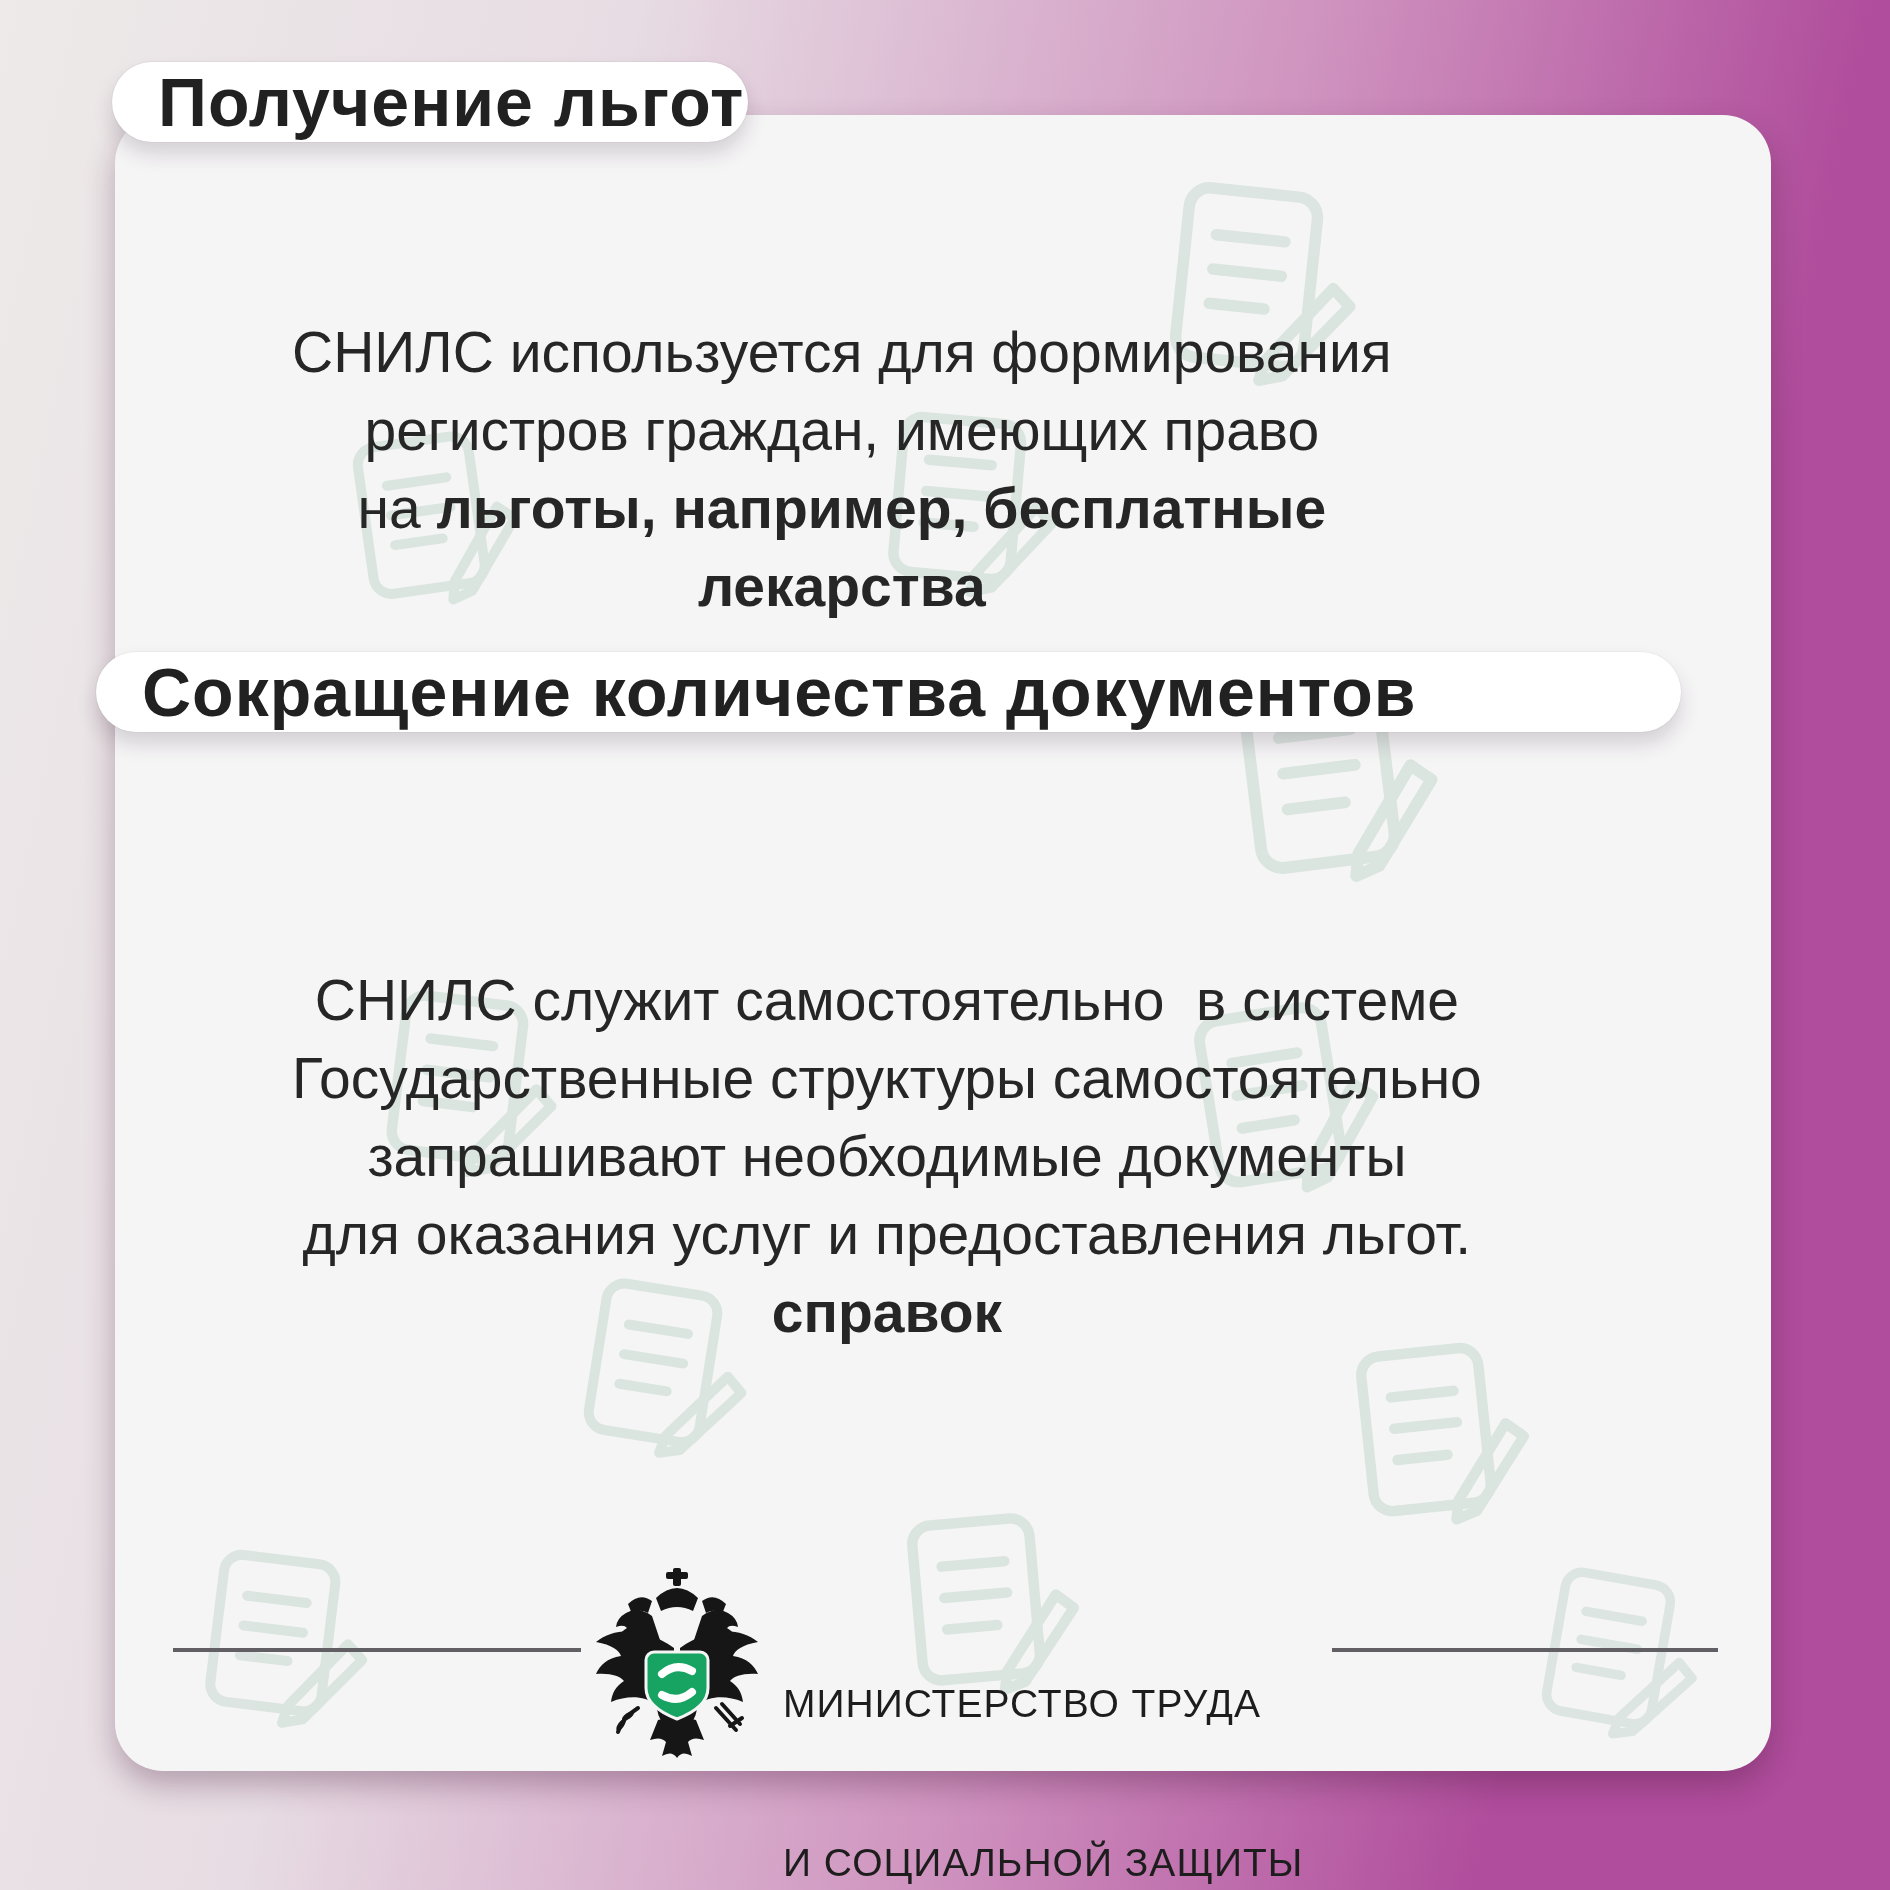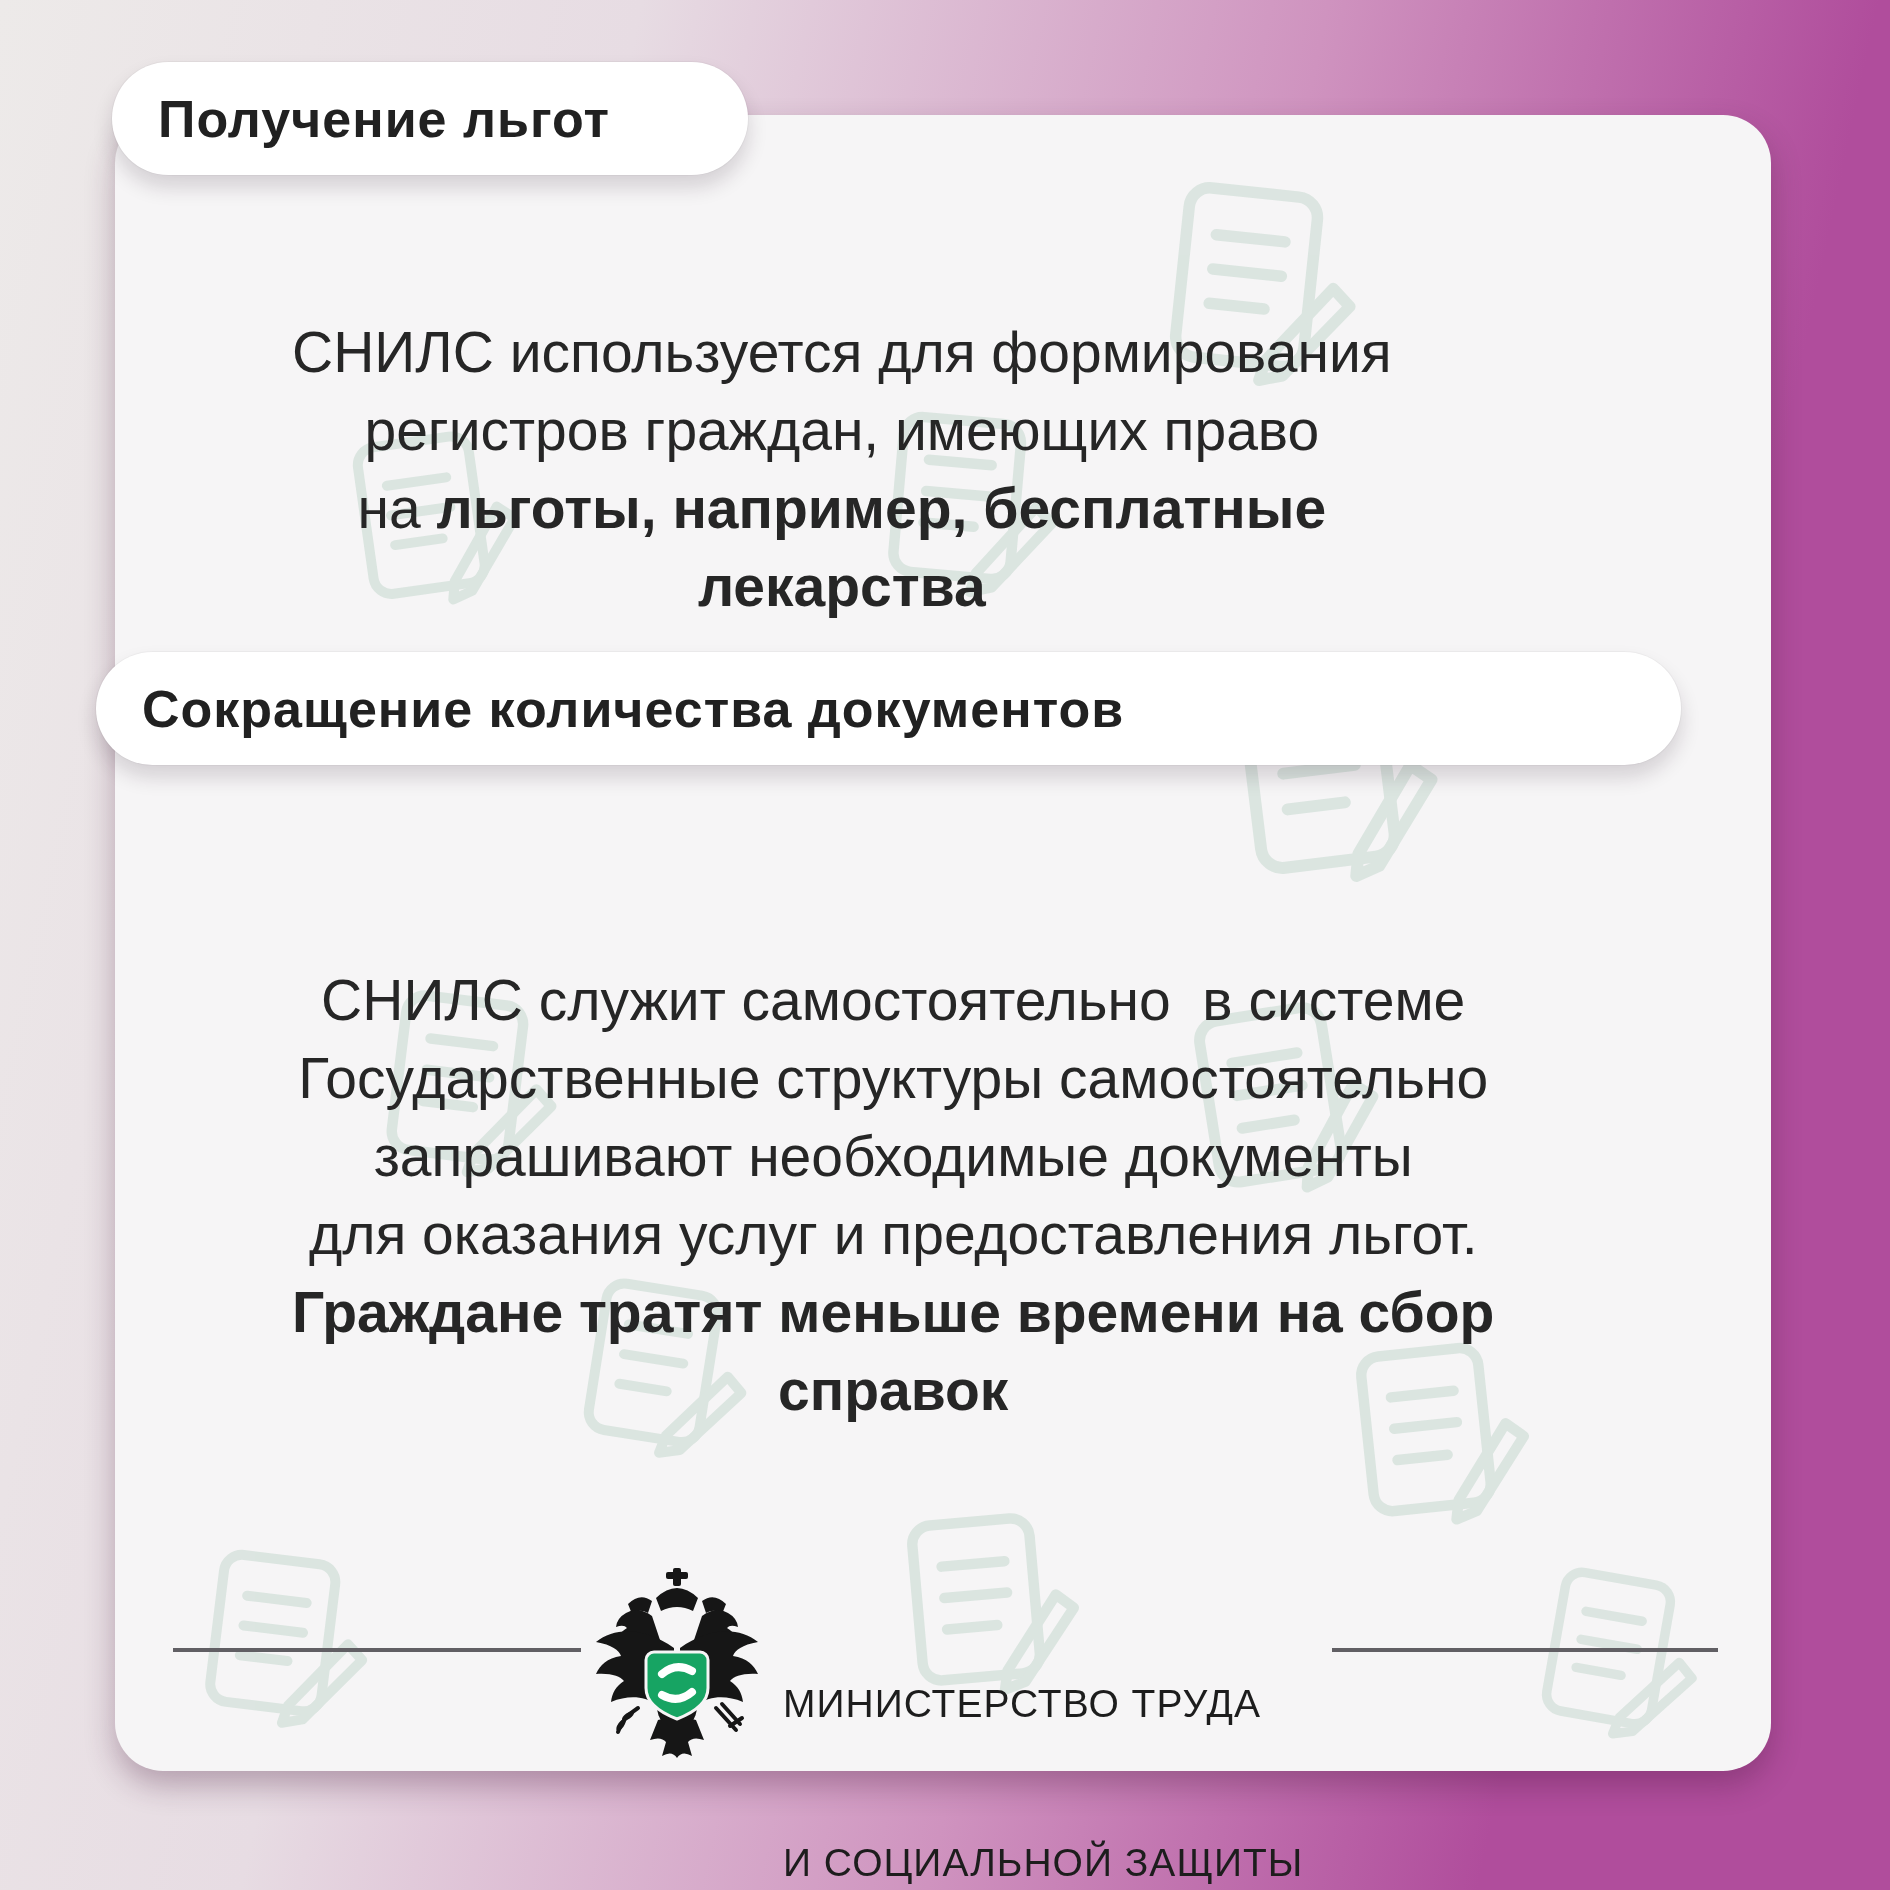--- a/index.html
+++ b/index.html
@@ -24,26 +24,26 @@
   }
   .card{
     position:absolute;left:115px;top:115px;width:1656px;height:1656px;
     background:var(--card-bg);
     border-radius:48px;
     box-shadow:0 14px 30px rgba(70,25,60,.32);
     overflow:hidden;
     z-index:1;
   }
   .pill{
-    position:absolute;height:113px;border-radius:60px;
+    position:absolute;height:80px;border-radius:60px;
     background:var(--pill-bg);
     box-shadow:0 12px 20px rgba(40,20,35,.16),0 0 0 1px rgba(0,0,0,.03);
     display:flex;align-items:center;
     padding-left:46px;box-sizing:border-box;
-    font-size:52px;font-weight:700;letter-spacing:1px;color:#212121;
+    font-size:68px;font-weight:700;letter-spacing:1px;color:#212121;
     white-space:nowrap;
     z-index:3;
     text-align:center;
   }
   .pill1{left:112px;top:62px;width:636px;}
   .pill2{left:96px;top:652px;width:1585px;}
   .para{
     position:absolute;left:177px;
     font-size:57px;line-height:78px;color:var(--text);
     z-index:2;
@@ -123,21 +123,20 @@
         <div class="line"><span>регистров граждан, имеющих право</span></div>
         <div class="line"><span>на </span><span class="b">льготы, например, бесплатные</span></div>
         <div class="line"><span class="b">лекарства</span></div>
       </div>
 
     <div class="para p2">
         <div class="line"><span>СНИЛС служит самостоятельно  в системе</span></div>
         <div class="line"><span>Государственные структуры самостоятельно</span></div>
         <div class="line"><span>запрашивают необходимые документы</span></div>
         <div class="line"><span>для оказания услуг и предоставления льгот.</span></div>
-        <div class="line"><span class="b">Граждане тратят меньше времени на сбор</span></div>
         <div class="line"><span class="b">справок</span></div>
       </div>
 
   </div>
 
   <div class="pill pill1">
     <span>Получение льгот</span>
   </div>
   <div class="pill pill2">
     <span>Сокращение количества документов</span>

